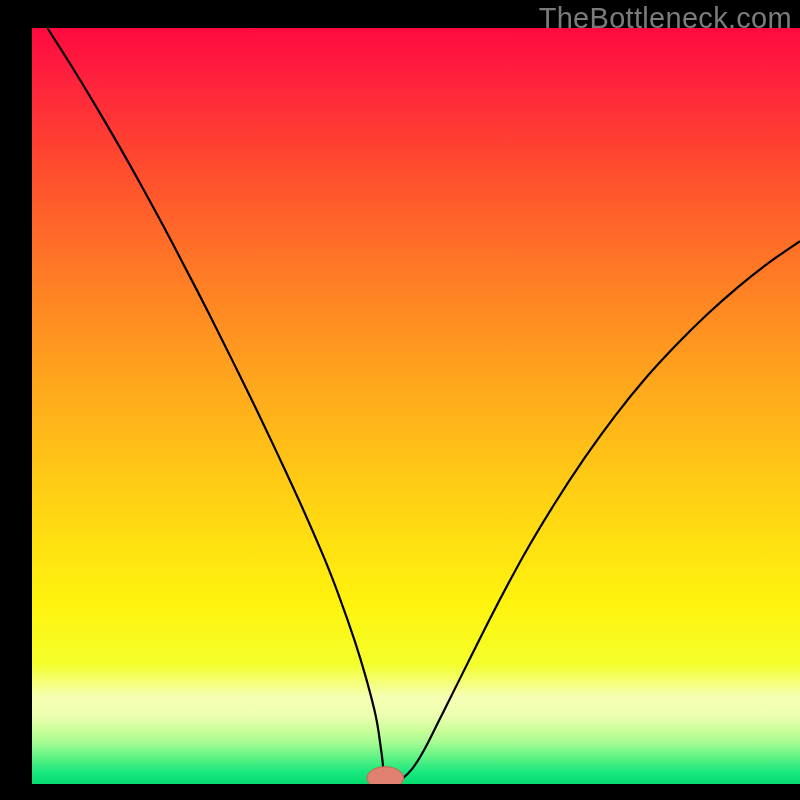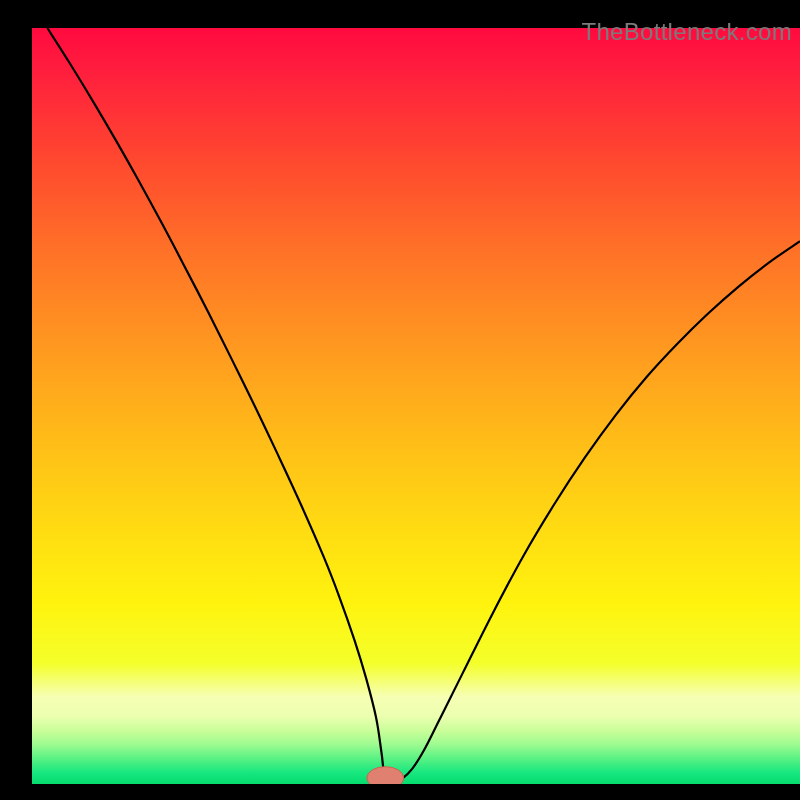--- a/index.html
+++ b/index.html
@@ -15,25 +15,24 @@
     position: relative;
     width: 800px;
     height: 800px;
     background: #000;
   }
   .watermark {
     position: absolute;
     top: 2px;
     right: 8px;
     color: #7b7b7b;
-    font-size: 24px;
+    font-size: 29px;
     font-weight: 500;
     letter-spacing: 0.3px;
     z-index: 10;
-    margin-top: 16px;
   }
   .plot-wrap {
     position: absolute;
     left: 32px;
     top: 28px;
     width: 768px;
     height: 756px;
   }
   svg { display: block; }
 </style>

